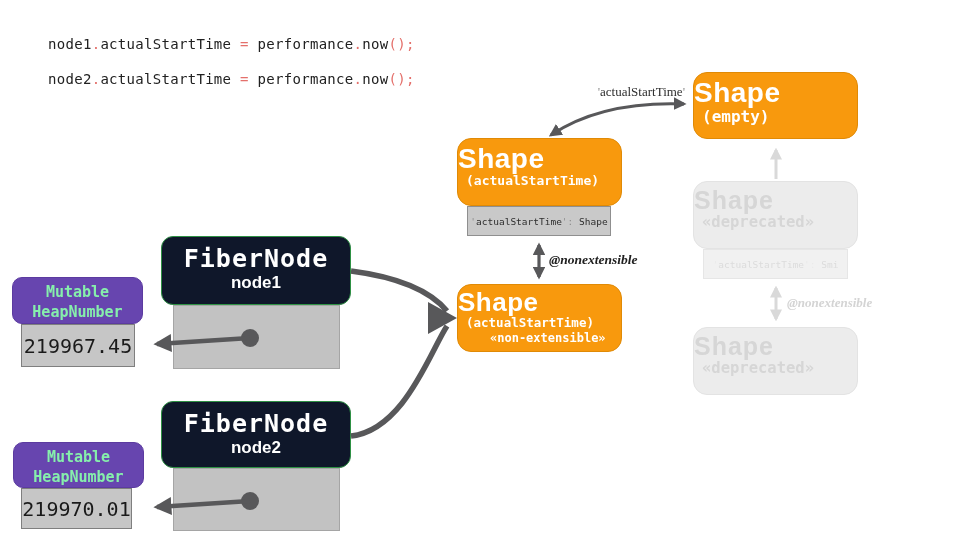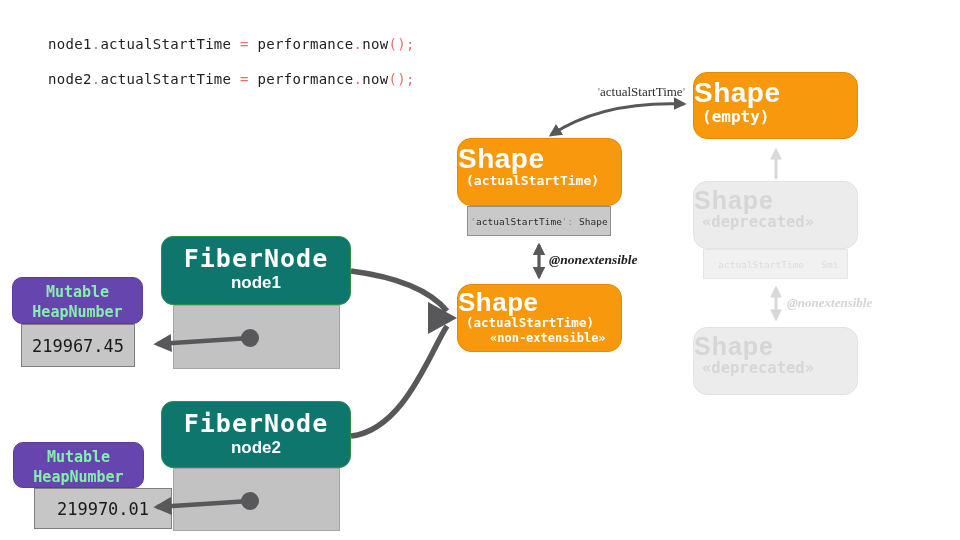--- a/index.html
+++ b/index.html
@@ -9,21 +9,21 @@
   
   .code-line{position:absolute;left:48px;font-family:"DejaVu Sans Mono",monospace;
              font-size:14px;letter-spacing:.3px;color:#212121;white-space:pre;}
   #code1{top:36px;} #code2{top:71px;}
   .tk-k{color:#212121;} .tk-r{color:#E4706B;}
 
   
   .box{position:absolute;box-sizing:border-box;text-align:left;}
   .rounded{border-radius:14px;}
   .orange{background:#F8990D;border:1px solid #E08A06;color:#fff;z-index:5;}
-  .green{background:#0f766e;border:1px solid #2E9144;color:#fff;z-index:5;border-radius:12px;}
+  .green{background:#0f172a;border:1px solid #2E9144;color:#fff;z-index:5;border-radius:12px;}
   .purple{background:#6745AF;border:1px solid #5C3BA0;color:#86efac;z-index:4;border-radius:10px;}
   .faded-box{background:#ECECEC;border:1px solid #E3E3E3;color:#D6D6D6;z-index:5;}
 
   .shape-title{font-size:28px;font-weight:bold;line-height:1.05;margin-top:5px;letter-spacing:.5px;}
   .shape-sub{font-family:"DejaVu Sans Mono",monospace;font-weight:bold;font-size:13px;line-height:1.25;margin-left:8px;}
   .shape-sub2{font-family:"DejaVu Sans Mono",monospace;font-weight:bold;font-size:12px;line-height:1.2;margin-left:32px;}
 
   #shape-transition{left:457px;top:138px;width:165px;height:68px;}
   #shape-nonext{left:457px;top:284px;width:165px;height:68px;}
   #shape-nonext .shape-title{font-size:26px;margin-top:4px;}
@@ -55,23 +55,23 @@
   #fiber2-body{left:173px;top:468px;height:61px;}
 
   
   .heap-label{position:absolute;width:131px;text-align:center;
               font-family:"DejaVu Sans Mono",monospace;font-weight:bold;font-size:15px;
               line-height:1.35;padding-top:4px;}
   #heap1-label{left:12px;top:277px;height:47px;}
   #heap2-label{left:13px;top:442px;height:46px;}
   .heap-value{position:absolute;background:#C6C6C6;border:1px solid #7F7F7F;z-index:6;
               display:flex;align-items:center;justify-content:center;
-              font-family:"DejaVu Sans Mono",monospace;font-size:17px;color:#1A1A1A;box-sizing:border-box;}
+              font-family:"DejaVu Sans Mono",monospace;font-size:20px;color:#1A1A1A;box-sizing:border-box;}
   #heap1-value{left:21px;top:324px;width:114px;height:43px;}
-  #heap2-value{left:34px;top:488px;width:138px;height:41px;}
+  #heap2-value{left:21px;top:488px;width:111px;height:41px;}
 
   
   .lbl{position:absolute;font-family:Liberation Serif, serif;white-space:pre;z-index:8;}
   #transition-label{left:540px;top:84px;width:145px;text-align:right;font-size:13px;}
   #nonext-label{left:549px;top:252px;font-size:13.5px;font-style:italic;font-weight:600;color:#1F1F1F;}
   #nonext-label-faded{left:787px;top:295px;font-size:13px;font-style:italic;font-weight:600;color:#D4D4D4;}
 
   
   #arrows{position:absolute;left:0;top:0;width:960px;height:540px;z-index:7;pointer-events:none;}
 </style>

